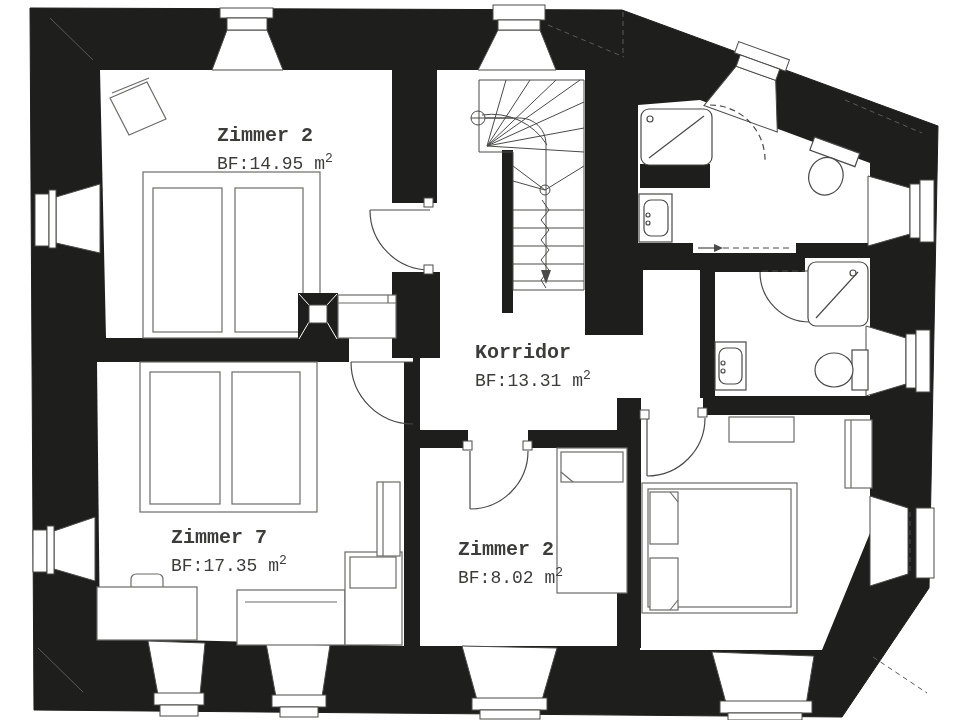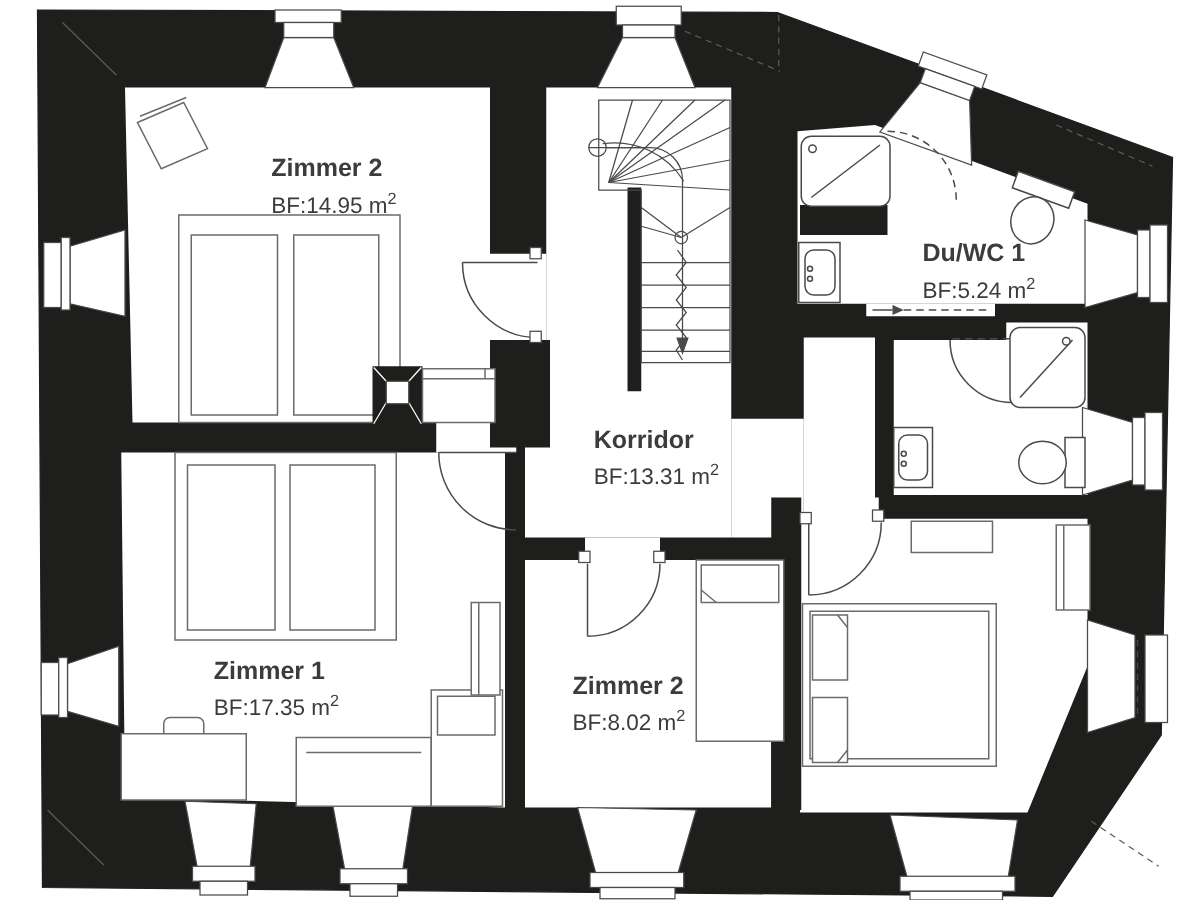--- a/index.html
+++ b/index.html
@@ -1,17 +1,17 @@
 <!DOCTYPE html>
 <html><head>
 <meta charset="utf-8">
 <style>
   html,body{margin:0;padding:0;background:#ffffff;}
   .canvas{position:relative;width:960px;height:720px;background:#ffffff;overflow:hidden;
-          font-family:Liberation Sans, sans-serif;}
+          font-family:Liberation Mono, monospace;}
   .plan-svg{position:absolute;left:0;top:0;width:960px;height:720px;}
   .room-label{position:absolute;color:#3c3c3b;white-space:nowrap;line-height:1.15;}
   .room-name{font-size:20px;font-weight:700;}
   .room-area{font-size:18px;font-weight:400;margin-top:5px;}
   .room-area sup{font-size:13px;}
 </style>
 </head>
 <body>
 
 <div class="canvas">
@@ -278,29 +278,25 @@
     <line x1="845" y1="100" x2="922" y2="133" stroke-dasharray="5,4"></line>
     <line x1="38" y1="648" x2="83" y2="692"></line>
     <line x1="873" y1="657" x2="927" y2="693" stroke-dasharray="5,4"></line>
   </g>
 </svg>
 
   <div class="room-label" style="left:217px;top:124px">
     <div class="room-name">Zimmer 2</div>
     <div class="room-area"><span>BF:14.95 m</span><sup>2</sup></div>
   </div>
-  <div class="room-label" style="left:738px;top:192px">
-    <div class="room-name">Du/WC 1</div>
-    <div class="room-area"><span>BF:5.24 m</span><sup>2</sup></div>
-  </div>
   <div class="room-label" style="left:475px;top:341px">
     <div class="room-name">Korridor</div>
     <div class="room-area"><span>BF:13.31 m</span><sup>2</sup></div>
   </div>
   <div class="room-label" style="left:171px;top:526px">
-    <div class="room-name">Zimmer 1</div>
+    <div class="room-name">Zimmer 7</div>
     <div class="room-area"><span>BF:17.35 m</span><sup>2</sup></div>
   </div>
   <div class="room-label" style="left:458px;top:538px">
     <div class="room-name">Zimmer 2</div>
     <div class="room-area"><span>BF:8.02 m</span><sup>2</sup></div>
   </div>
 </div>
 
 </body></html>

